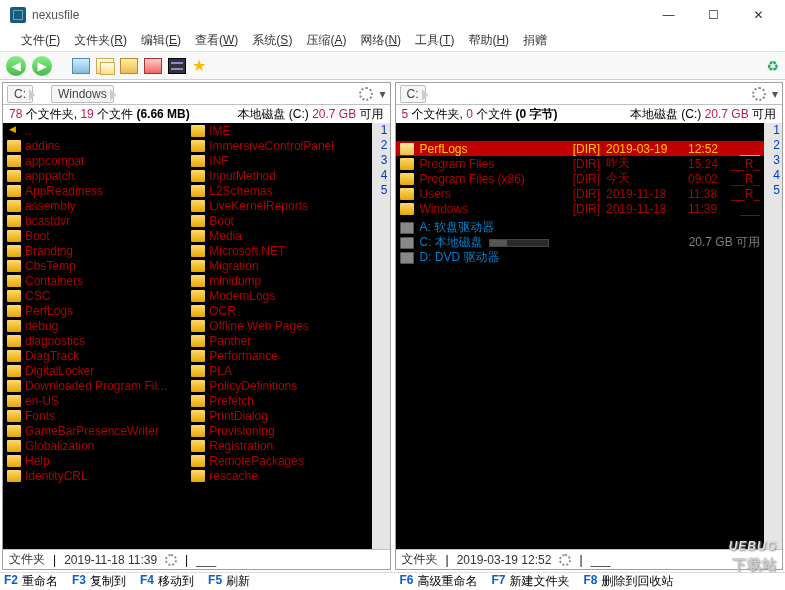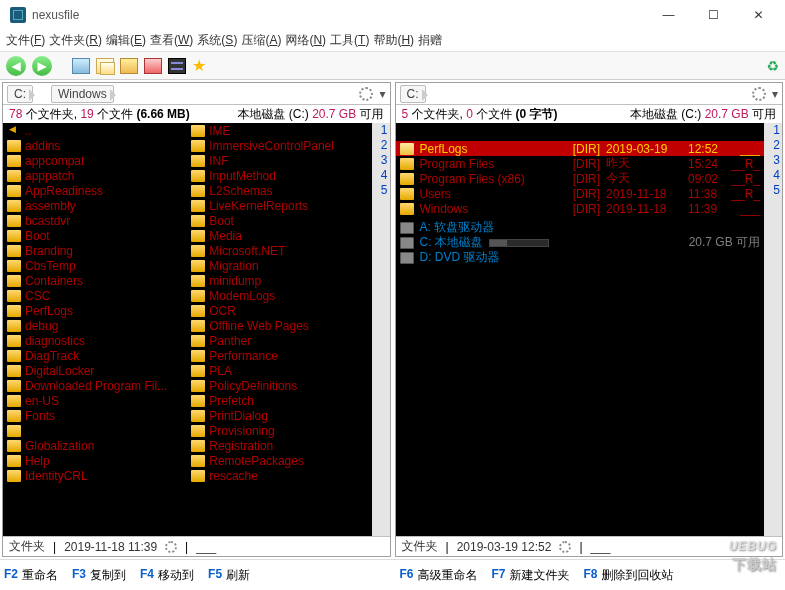--- a/index.html
+++ b/index.html
@@ -3,21 +3,21 @@
 <meta charset="utf-8">
 <style>
 * { margin: 0; padding: 0; box-sizing: border-box; font-family: "Microsoft YaHei", Arial, sans-serif; font-size: 12px; }
 body { background: #fff; width: 785px; height: 590px; overflow: hidden; display: flex; flex-direction: column; }
 .titlebar { height: 30px; display: flex; align-items: center; padding: 0 4px; background: #fff; }
 .titlebar .appicon { width: 16px; height: 16px; background: #1a5a7a; margin: 0 6px; border-radius: 2px; position: relative; }
 .titlebar .appicon::after { content: ""; position: absolute; inset: 3px; border: 1px solid #5ab; }
 .titlebar .title { flex: 1; color: #555; }
 .winbtns { display: flex; gap: 0; }
 .winbtn { width: 45px; height: 28px; display: flex; align-items: center; justify-content: center; color: #333; }
-.menubar { height: 22px; display: flex; align-items: center; padding: 0 6px; gap: 4px; background: #fff; border-bottom: 1px solid #e0e0e0; }
+.menubar { height: 22px; display: flex; align-items: center; padding: 0 21px; gap: 14px; background: #fff; border-bottom: 1px solid #e0e0e0; }
 .menubar span { color: #333; cursor: pointer; }
 .menubar span u { text-decoration: underline; }
 .toolbar { height: 28px; display: flex; align-items: center; padding: 0 6px; gap: 6px; background: #f8f8f8; border-bottom: 1px solid #d0d0d0; }
 .tbtn { width: 20px; height: 20px; border-radius: 10px; display: flex; align-items: center; justify-content: center; cursor: pointer; }
 .tbtn.back { background: linear-gradient(#8e8,#4b4); color: #fff; }
 .tbtn.fwd { background: linear-gradient(#8e8,#4b4); color: #fff; }
 .tsep { width: 8px; }
 .ticon { width: 18px; height: 16px; display: inline-block; }
 .ic-new { background: linear-gradient(#cef,#8bd); border: 1px solid #58a; }
 .ic-copy { background: linear-gradient(#ffe,#fd8); border: 1px solid #ca5; position:relative; }
@@ -64,21 +64,21 @@
 .grow .attr { width: 30px; text-align: right; }
 .drives { margin-top: 4px; }
 .drow { display: flex; align-items: center; height: 15px; padding: 0 4px; gap: 6px; color: #0080cc; }
 .drow .dicon { width: 14px; height: 12px; background: #888; border: 1px solid #555; border-radius: 1px; }
 .drow .dnote { color: #808080; margin-left: auto; }
 .drow .bar { width: 60px; height: 8px; background: #2a2a2a; border: 1px solid #444; }
 .drow .bar > i { display:block; height:100%; background:#555; width:30%; }
 .statusline { height: 20px; display: flex; align-items: center; background: #fff; border-top: 1px solid #c0c0c0; padding: 0 6px; gap: 8px; }
 .statusline .sseg { color: #333; }
 .statusline .loading { width: 12px; height: 12px; border: 2px dotted #888; border-radius: 50%; }
-.fnbar { height: 31px; display: flex; align-items: center; background: #fff; padding: 0 4px; gap: 14px; border-top: 1px solid #ddd; }
+.fnbar { height: 18px; display: flex; align-items: center; background: #fff; padding: 0 4px; gap: 14px; border-top: 1px solid #ddd; }
 .fnbar .fn { display: flex; gap: 4px; }
 .fnbar .fn b { color: #0a5fcf; font-weight: bold; }
 .watermark { position: absolute; right: 8px; bottom: 16px; color: #e0e0e0; font-size: 22px; font-weight: bold; font-style: italic; letter-spacing: 1px; pointer-events: none; text-shadow: 1px 1px 2px #888; }
 .watermark small { font-size: 14px; font-style: normal; display: block; text-align: right; color: #ccc; }
 </style>
 </head>
 <body>
 
 <div class="titlebar">
   <div class="appicon"></div>
@@ -219,20 +219,21 @@
           <div class="frow">
             <span class="ficon folder"></span>
             <span class="fname">en-US</span>
           </div>
           <div class="frow">
             <span class="ficon folder"></span>
             <span class="fname">Fonts</span>
           </div>
           <div class="frow">
             <span class="ficon folder"></span>
+            <span class="fname">GameBarPresenceWriter</span>
           </div>
           <div class="frow">
             <span class="ficon folder"></span>
             <span class="fname">Globalization</span>
           </div>
           <div class="frow">
             <span class="ficon folder"></span>
             <span class="fname">Help</span>
           </div>
           <div class="frow">

